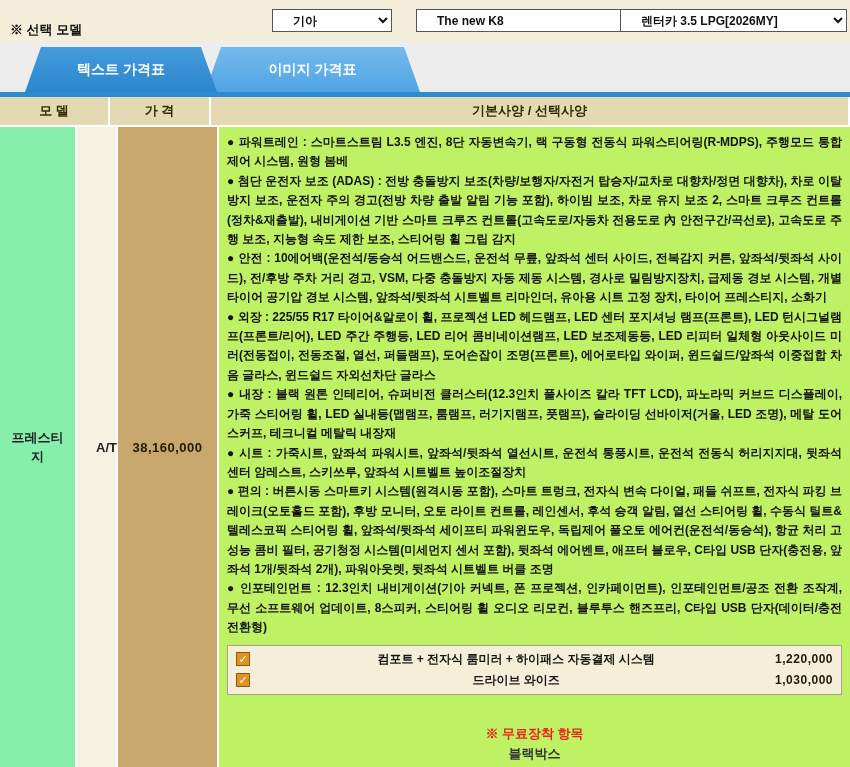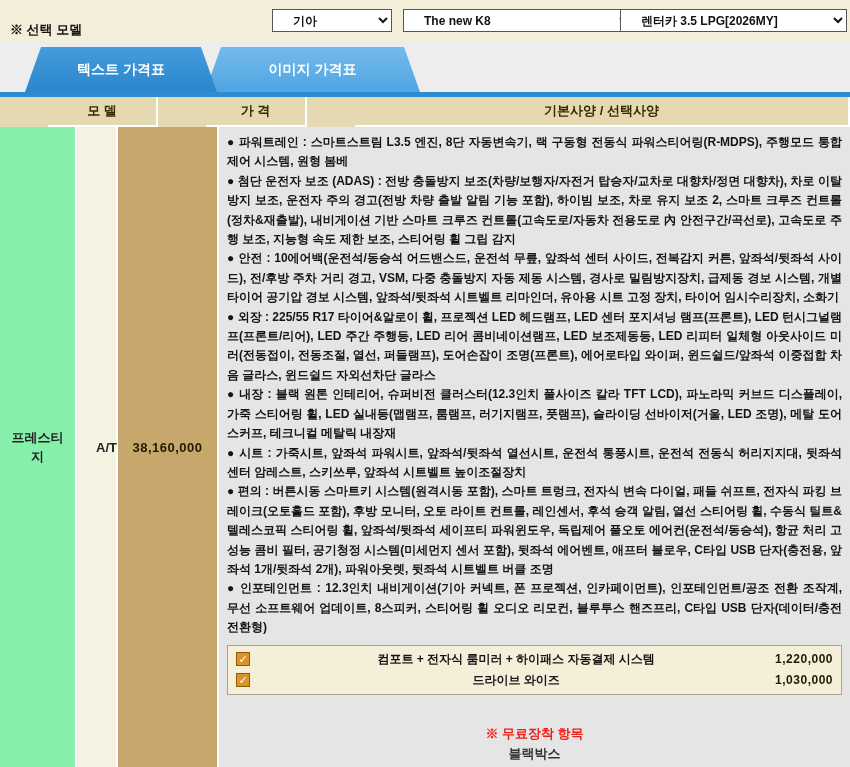--- a/index.html
+++ b/index.html
@@ -5,46 +5,46 @@
   * { margin:0; padding:0; box-sizing:border-box; }
   html,body { font-family:"Liberation Sans", sans-serif; }
   .page { width:850px; height:767px; background:#ffffff; overflow:hidden; }
 
   
   .topbar { position:relative; height:42px; background:#F3EEDA; }
   .topbar-label { position:absolute; left:10px; top:13px; font-size:13px; font-weight:bold; color:#111;margin-top:8px; }
   .topbar select { position:absolute; top:9px; height:23px; font-size:12px; font-weight:bold;
     background:#fff; border:1px solid #555; color:#111; padding:0 16px; }
   .sel-brand { left:272px; width:120px; }
-  .sel-model { left:403px; width:230px; }
+  .sel-model { left:416px; width:230px; }
   .sel-trim  { left:620px; width:227px; }
 
   
   .tabstrip { position:relative; height:55px; background:#EDEDED; }
   .tabstrip-bar { position:absolute; left:0; bottom:0; width:100%; height:5px; background:#2D8BD1; }
   .tab { position:absolute; bottom:5px; height:45px; display:flex; align-items:center; justify-content:center;
     color:#fff; font-size:14px; font-weight:bold; cursor:pointer;
     clip-path:polygon(16px 0, calc(100% - 16px) 0, 100% 100%, 0 100%); }
   .tab-active { left:25px; width:192px; background:linear-gradient(#459BDC,#2B86CC); z-index:2; }
   .tab-inactive { left:205px; width:215px; background:linear-gradient(#74BAED,#4FA5E2); z-index:1; }
 
   
   .thead { display:flex; height:30px; background:#E5D9B3; }
   .thead .hc { display:flex; align-items:center; justify-content:center; font-size:13px; font-weight:bold;
-    color:#332B00; border-right:2px solid #fff; border-bottom:2px solid #fff;margin-left:48px; }
+    color:#332B00; border-right:2px solid #fff; border-bottom:2px solid #fff; }
   .hc-model { width:110px; }
   .hc-price { width:101px; }
   .hc-spec  { flex:1; border-right:none; }
 
   .tbody { display:flex; height:640px; }
   .bc { border-right:2px solid #fff; display:flex; align-items:center; justify-content:center; text-align:center; }
   .bc-model { width:77px; background:#86efac; font-size:13px; font-weight:bold; color:#222; padding:16px 6px; line-height:1.5; }
   .bc-at    { width:41px; background:#F6F2E2; font-size:13px; font-weight:bold; color:#222;padding-left:20px; }
   .bc-price { width:101px; background:#C8A76C; font-size:13px; font-weight:bold; color:#221A00; letter-spacing:0.5px; }
-  .bc-spec  { flex:1; background:#e5e5e5; border-right:none; display:block; padding:6px 8px 0 8px; overflow:hidden; }
+  .bc-spec  { flex:1; background:#bef264; border-right:none; display:block; padding:6px 8px 0 8px; overflow:hidden; }
 
   .spec-line { font-size:12px; font-weight:bold; color:#141414; line-height:19.4px; text-align:justify; }
 
   
   .options-box { margin-top:7px; border:1px solid #A9A291; background:#F5EFD9; padding:3px 8px; }
   .opt-row { display:flex; align-items:center; height:21px; }
   .cb { width:14px; height:14px; background:#DD9326; border:1px solid #8A5C07; color:#fff; font-size:11px;
     line-height:13px; text-align:center; margin-right:7px; flex:none; }
   .opt-label { flex:1; font-size:12px; font-weight:bold; color:#141414; }
   .opt-price { font-size:12px; font-weight:bold; color:#221A00; letter-spacing:0.5px; }
@@ -89,21 +89,21 @@
   </div>
 
   <div class="tbody">
     <div class="bc bc-model">프레스티지</div>
     <div class="bc bc-at">A/T</div>
     <div class="bc bc-price">38,160,000</div>
     <div class="bc bc-spec">
       <div>
           <p class="spec-line">● 파워트레인 : 스마트스트림 L3.5 엔진, 8단 자동변속기, 랙 구동형 전동식 파워스티어링(R-MDPS), 주행모드 통합제어 시스템, 원형 봄베</p>
           <p class="spec-line">● 첨단 운전자 보조 (ADAS) : 전방 충돌방지 보조(차량/보행자/자전거 탑승자/교차로 대향차/정면 대향차), 차로 이탈방지 보조, 운전자 주의 경고(전방 차량 출발 알림 기능 포함), 하이빔 보조, 차로 유지 보조 2, 스마트 크루즈 컨트롤(정차&amp;재출발), 내비게이션 기반 스마트 크루즈 컨트롤(고속도로/자동차 전용도로 內 안전구간/곡선로), 고속도로 주행 보조, 지능형 속도 제한 보조, 스티어링 휠 그립 감지</p>
-          <p class="spec-line">● 안전 : 10에어백(운전석/동승석 어드밴스드, 운전석 무릎, 앞좌석 센터 사이드, 전복감지 커튼, 앞좌석/뒷좌석 사이드), 전/후방 주차 거리 경고, VSM, 다중 충돌방지 자동 제동 시스템, 경사로 밀림방지장치, 급제동 경보 시스템, 개별 타이어 공기압 경보 시스템, 앞좌석/뒷좌석 시트벨트 리마인더, 유아용 시트 고정 장치, 타이어 임시수리장치, 소화기</p>
+          <p class="spec-line">● 안전 : 10에어백(운전석/동승석 어드밴스드, 운전석 무릎, 앞좌석 센터 사이드, 전복감지 커튼, 앞좌석/뒷좌석 사이드), 전/후방 주차 거리 경고, VSM, 다중 충돌방지 자동 제동 시스템, 경사로 밀림방지장치, 급제동 경보 시스템, 개별 타이어 공기압 경보 시스템, 앞좌석/뒷좌석 시트벨트 리마인더, 유아용 시트 고정 장치, 타이어 프레스티지, 소화기</p>
           <p class="spec-line">● 외장 : 225/55 R17 타이어&amp;알로이 휠, 프로젝션 LED 헤드램프, LED 센터 포지셔닝 램프(프론트), LED 턴시그널램프(프론트/리어), LED 주간 주행등, LED 리어 콤비네이션램프, LED 보조제동등, LED 리피터 일체형 아웃사이드 미러(전동접이, 전동조절, 열선, 퍼들램프), 도어손잡이 조명(프론트), 에어로타입 와이퍼, 윈드쉴드/앞좌석 이중접합 차음 글라스, 윈드쉴드 자외선차단 글라스</p>
           <p class="spec-line">● 내장 : 블랙 원톤 인테리어, 슈퍼비전 클러스터(12.3인치 풀사이즈 칼라 TFT LCD), 파노라믹 커브드 디스플레이, 가죽 스티어링 휠, LED 실내등(맵램프, 룸램프, 러기지램프, 풋램프), 슬라이딩 선바이저(거울, LED 조명), 메탈 도어스커프, 테크니컬 메탈릭 내장재</p>
           <p class="spec-line">● 시트 : 가죽시트, 앞좌석 파워시트, 앞좌석/뒷좌석 열선시트, 운전석 통풍시트, 운전석 전동식 허리지지대, 뒷좌석 센터 암레스트, 스키쓰루, 앞좌석 시트벨트 높이조절장치</p>
           <p class="spec-line">● 편의 : 버튼시동 스마트키 시스템(원격시동 포함), 스마트 트렁크, 전자식 변속 다이얼, 패들 쉬프트, 전자식 파킹 브레이크(오토홀드 포함), 후방 모니터, 오토 라이트 컨트롤, 레인센서, 후석 승객 알림, 열선 스티어링 휠, 수동식 틸트&amp;텔레스코픽 스티어링 휠, 앞좌석/뒷좌석 세이프티 파워윈도우, 독립제어 풀오토 에어컨(운전석/동승석), 항균 처리 고성능 콤비 필터, 공기청정 시스템(미세먼지 센서 포함), 뒷좌석 에어벤트, 애프터 블로우, C타입 USB 단자(충전용, 앞좌석 1개/뒷좌석 2개), 파워아웃렛, 뒷좌석 시트벨트 버클 조명</p>
           <p class="spec-line">● 인포테인먼트 : 12.3인치 내비게이션(기아 커넥트, 폰 프로젝션, 인카페이먼트), 인포테인먼트/공조 전환 조작계, 무선 소프트웨어 업데이트, 8스피커, 스티어링 휠 오디오 리모컨, 블루투스 핸즈프리, C타입 USB 단자(데이터/충전 전환형)</p>
         </div>
       <div class="options-box">
           <div class="opt-row">
             <span class="cb">✓</span>
             <span class="opt-label">컴포트 + 전자식 룸미러 + 하이패스 자동결제 시스템</span>

